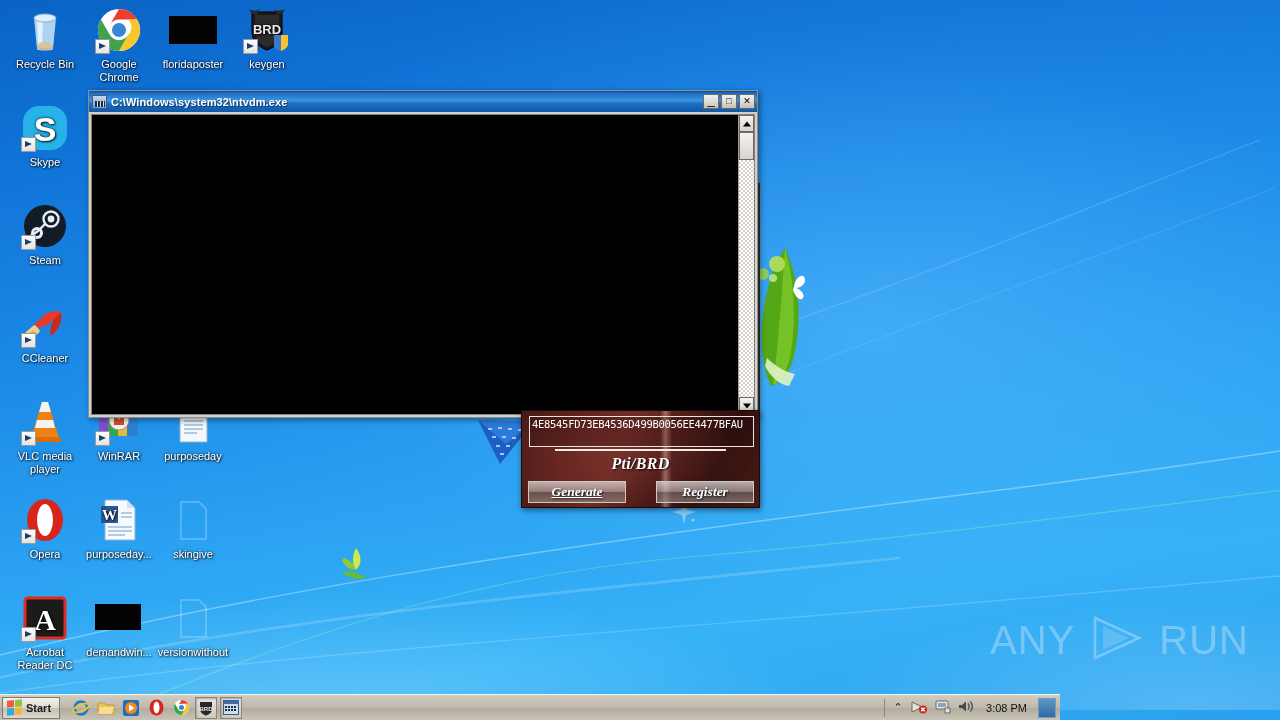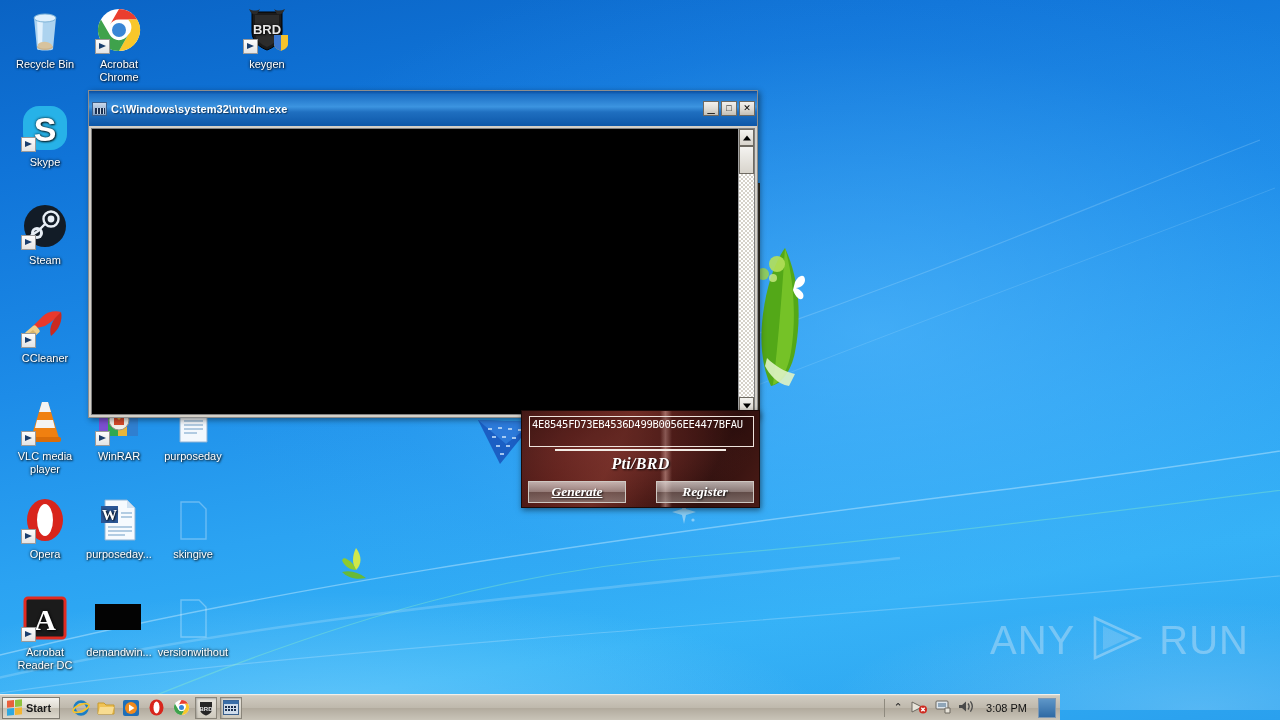--- a/index.html
+++ b/index.html
@@ -79,21 +79,21 @@
   #ntvdm {
     position: absolute;
     left: 88px; top: 90px;
     width: 670px; height: 328px;
     background: #d4d0c8;
     border: 1px solid #8d8d8d;
     box-shadow: 2px 2px 6px rgba(0,0,0,0.45);
     display: flex; flex-direction: column;
   }
   #ntvdm .titlebar {
-    height: 35px;
+    height: 21px;
     background: linear-gradient(180deg, #0a4d9e 0%, #1b6ec4 10%, #3c94e0 45%, #1f6fc0 60%, #0d57a8 100%);
     display: flex; align-items: center;
     padding: 0 2px 0 3px;
     flex: 0 0 auto;
   }
   #ntvdm .tb-icon {
     width: 15px; height: 14px; margin-right: 4px;
     background: linear-gradient(#c9d8ea, #7d9ec4);
     border: 1px solid #3a5f8c;
     position: relative; flex: 0 0 auto;
@@ -420,23 +420,29 @@
       <svg width="48" height="48" viewBox="0 0 48 48">
         <circle cx="24" cy="24" r="21" fill="#ffffff"></circle>
         <path d="M 24 3 A 21 21 0 0 1 42.2 13.5 L 24 13.5 A 10.5 10.5 0 0 0 14.8 19 Z" fill="#ea3e2e"></path>
         <path d="M 42.2 13.5 A 21 21 0 0 1 24 45 L 33 29 A 10.5 10.5 0 0 0 33 13.5 Z" fill="#f8c72b"></path>
         <path d="M 24 45 A 21 21 0 0 1 5.9 13.4 L 14.9 29 A 10.5 10.5 0 0 0 33 29 Z" fill="#3fa24c"></path>
         <circle cx="24" cy="24" r="9.4" fill="#ffffff"></circle>
         <circle cx="24" cy="24" r="7" fill="#3a86d6"></circle>
       </svg>
       <span class="shortcut-arrow"></span>
     </div>
-    <span class="label">Acrobat Chrome</span>
-  </div>
-
+    <span class="label">Google Chrome</span>
+  </div>
+
+  <div class="icon" style="left:156px;top:6px;">
+    <div class="glyph">
+      <div style="position:absolute;left:0;top:10px;width:48px;height:28px;background:#030303;"></div>
+    </div>
+    <span class="label">floridaposter</span>
+  </div>
 
   <div class="icon" style="left:230px;top:6px;">
     <div class="glyph">
       <svg width="48" height="48" viewBox="0 0 48 48">
         <path d="M 9 6 L 39 6 L 39 26 C 39 36, 30 42, 24 44 C 18 42, 9 36, 9 26 Z" fill="#1b1b1b" stroke="#000" stroke-width="1"></path>
         <path d="M 12 9 L 36 9 L 36 26 C 36 34, 29 39, 24 41 C 19 39, 12 34, 12 26 Z" fill="#2c2c2c"></path>
         <text x="24" y="28" font-family="Liberation Sans, sans-serif" font-size="13" font-weight="bold" fill="#e8e8e8" text-anchor="middle">BRD</text>
         <path d="M 6 3 C 10 5, 14 5, 17 3 L 14 8 C 11 9, 8 8, 6 3 Z" fill="#2b2b2b"></path>
         <path d="M 42 3 C 38 5, 34 5, 31 3 L 34 8 C 37 9, 40 8, 42 3 Z" fill="#2b2b2b"></path>
       </svg>

